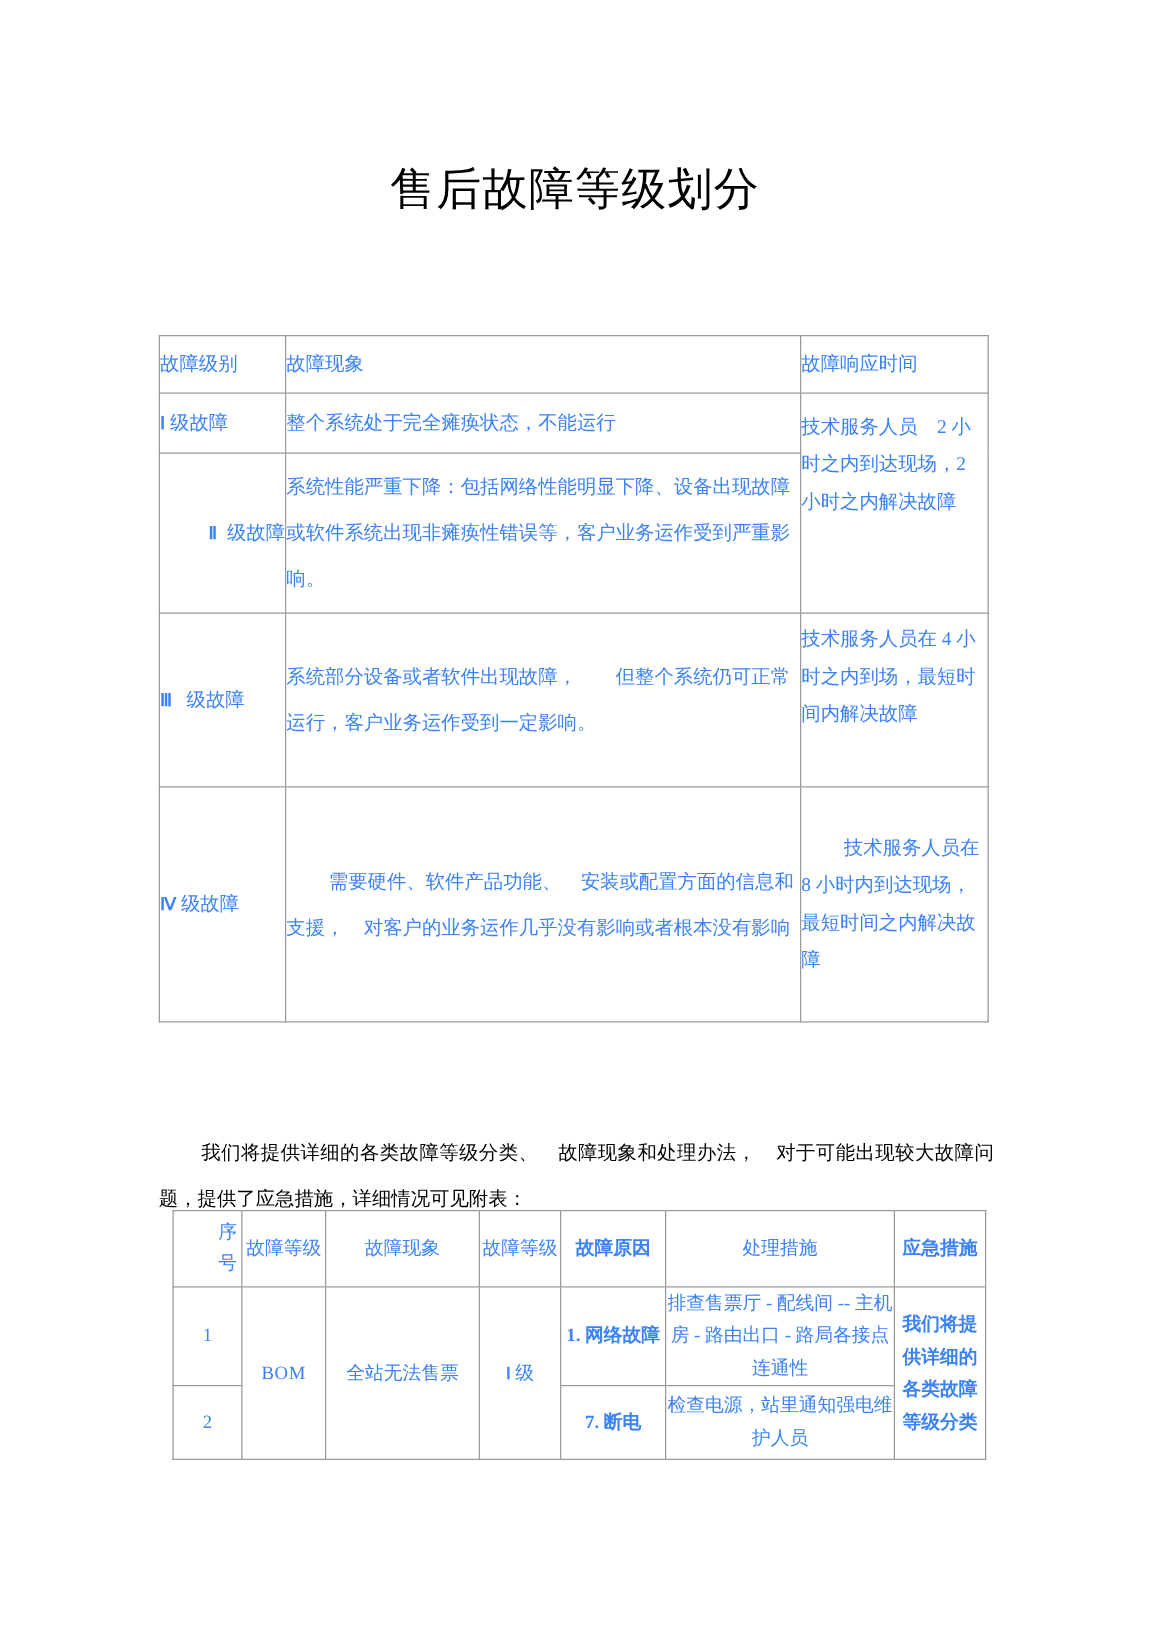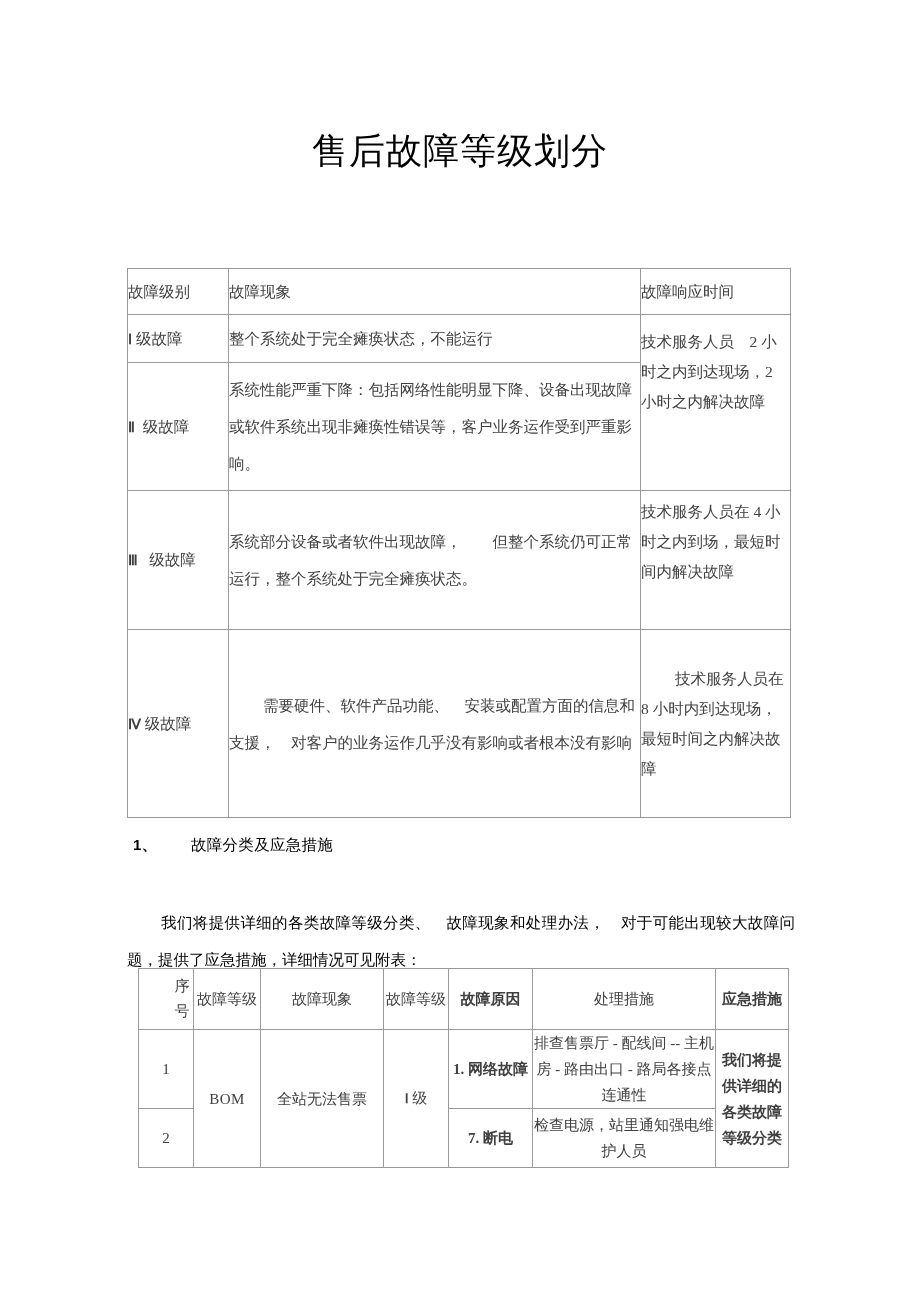--- a/index.html
+++ b/index.html
@@ -36,21 +36,21 @@
     letter-spacing: 1px;
     font-weight: normal;
     font-family: "Liberation Serif", "DejaVu Serif", serif;
   }
 
   
   table.doc-table {
     border-collapse: collapse;
     table-layout: fixed;
     font-size: 15px;
-    color: #404040;
+    color: #3b82f6;
   }
   table.doc-table td {
     border: 1px solid #9a9a9a;
     padding: 0;
     vertical-align: middle;
     font-family: "Liberation Serif", "DejaVu Serif", serif;
   }
   .cellpad {
     padding: 5px 8px;
     line-height: 29px;
@@ -160,39 +160,38 @@
         <td class="cellpad">故障响应时间</td>
       </tr>
 
       <tr>
         <td class="cellpad lvl-label" style="height:47px;"><span class="roman">Ⅰ</span>&nbsp;<span>级故障</span></td>
         <td class="cellpad phen">整个系统处于完全瘫痪状态，不能运行</td>
         <td class="cellpad resp" rowspan="2" style="vertical-align:top;padding-top:12px;">技术服务人员　2 小时之内到达现场，2 小时之内解决故障</td>
       </tr>
 
       <tr>
-        <td class="cellpad lvl-label" style="height:127px;"><span class="roman">Ⅱ</span>&nbsp;&nbsp;<span>级故障</span></td>
+        <td class="cellpad lvl-label" style="height:127px;text-align:right;"><span class="roman">Ⅱ</span>&nbsp;&nbsp;<span>级故障</span></td>
         <td class="cellpad phen">系统性能严重下降：包括网络性能明显下降、设备出现故障或软件系统出现非瘫痪性错误等，客户业务运作受到严重影响。</td>
       </tr>
 
       <tr>
         <td class="cellpad lvl-label" style="height:138px;vertical-align:middle;"><span class="roman">Ⅲ</span>&nbsp;&nbsp;&nbsp;<span>级故障</span></td>
-        <td class="cellpad phen">系统部分设备或者软件出现故障，　　但整个系统仍可正常运行，整个系统处于完全瘫痪状态。</td>
+        <td class="cellpad phen">系统部分设备或者软件出现故障，　　但整个系统仍可正常运行，客户业务运作受到一定影响。</td>
         <td class="cellpad resp" style="vertical-align:top;padding-top:6px;">技术服务人员在 4 小时之内到场，最短时间内解决故障</td>
       </tr>
 
       <tr>
         <td class="cellpad lvl-label" style="height:187px;"><span class="roman">Ⅳ</span>&nbsp;<span>级故障</span></td>
         <td class="cellpad phen indent-blk">需要硬件、软件产品功能、　安装或配置方面的信息和支援，　对客户的业务运作几乎没有影响或者根本没有影响</td>
         <td class="cellpad resp indent-blk">技术服务人员在 8 小时内到达现场，最短时间之内解决故障</td>
       </tr>
     </tbody>
   </table>
 
-  <div class="sec-heading"><span class="num">1、</span><span class="gap"></span><span>故障分类及应急措施</span></div>
 
   <div class="sec-para">我们将提供详细的各类故障等级分类、　故障现象和处理办法，　对于可能出现较大故障问题，提供了应急措施，详细情况可见附表：</div>
 
   <table id="table-faults" class="doc-table">
     <colgroup>
       <col class="t2-c1">
         <col class="t2-c2">
         <col class="t2-c3">
         <col class="t2-c4">
       <col class="t2-c5">

